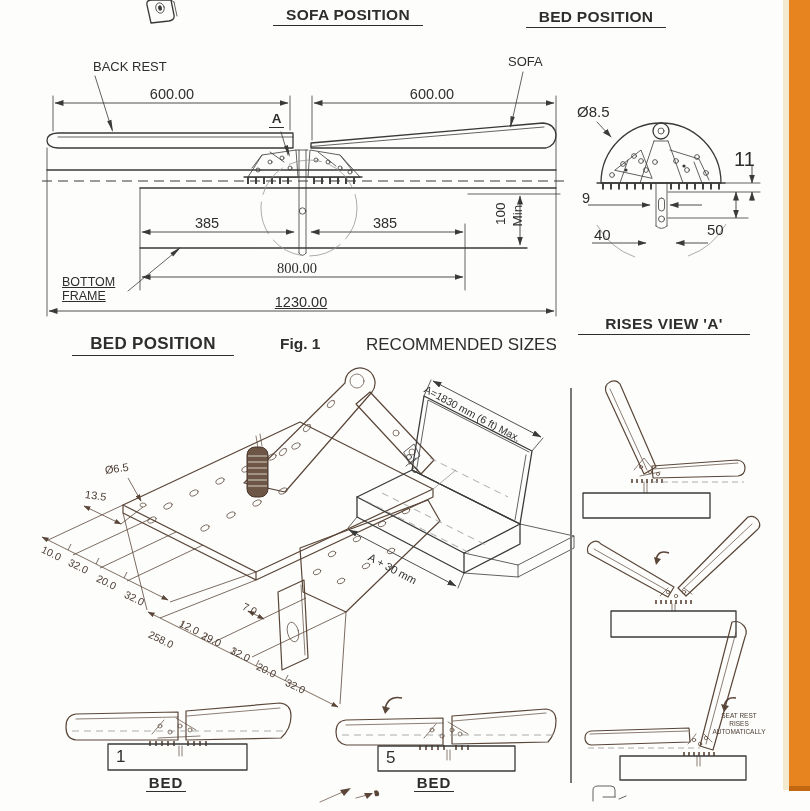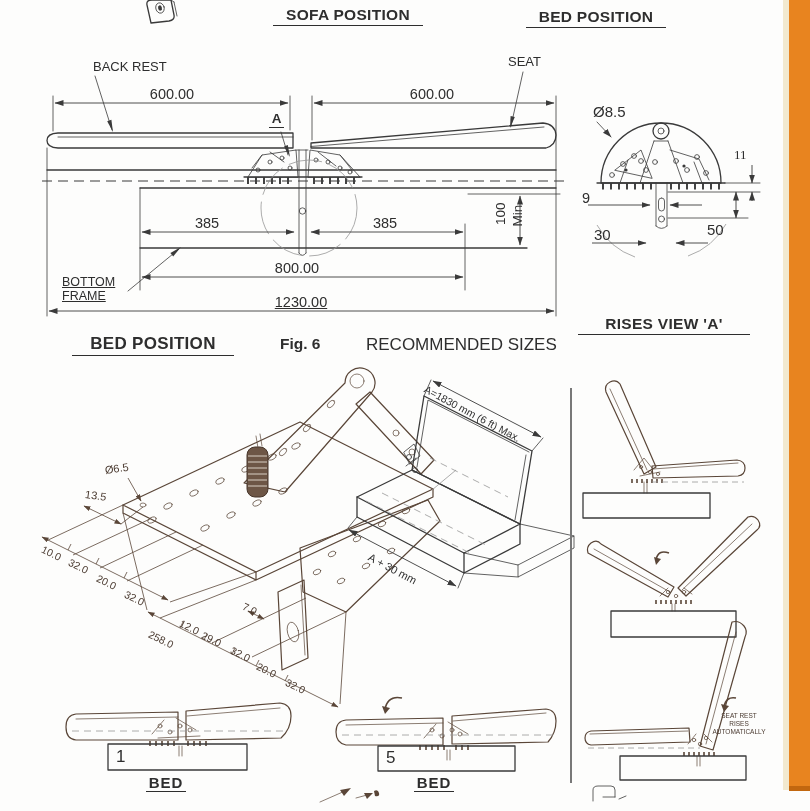--- a/index.html
+++ b/index.html
@@ -103,35 +103,35 @@
       <polygon class="fil" points="113,132 111.4,119.8 107.2,121.2"></polygon>
     <path class="s2" d="M523,72 L511,126"></path>
       <polygon class="fil" points="510,128 514.8,116.9 510.6,115.9"></polygon>
     <path class="s2" d="M128,291 L179,249"></path>
       <polygon class="fil" points="181,247 170.4,253 173.2,256.4"></polygon>
     <path class="s2" d="M281,132 L288,155"></path>
       <polygon class="fil" points="290,157 287.8,145 284,146.4"></polygon>
   </svg>
 
   <div class="lbl" style="left:59px;top:60px;font-size:13px;margin-left:34px;">BACK REST</div>
-  <div class="lbl" style="left:508px;top:55px;font-size:13px;">SEAT</div>
+  <div class="lbl" style="left:508px;top:55px;font-size:13px;">SOFA</div>
   <div class="lbl ctr" style="left:137px;top:86px;width:70px;font-size:14.5px;">600.00</div>
   <div class="lbl ctr" style="left:397px;top:86px;width:70px;font-size:14.5px;">600.00</div>
   <div class="lbl ctr underl" style="left:269px;top:111px;width:15px;font-size:13.5px;font-weight:bold;">A</div>
   <div class="lbl ctr" style="left:183px;top:215px;width:48px;font-size:14.5px;">385</div>
   <div class="lbl ctr" style="left:361px;top:215px;width:48px;font-size:14.5px;">385</div>
   <div class="lbl ctr rotc" style="left:481px;top:206px;width:40px;font-size:13.5px;transform:rotate(-90deg);">100</div>
   <div class="lbl ctr rotc" style="left:498px;top:206px;width:40px;font-size:13.5px;transform:rotate(-90deg);">Min.</div>
-  <div class="lbl ctr" style="left:262px;top:260px;width:70px;font-size:14.5px;">800.00</div>
+  <div class="lbl ctr" style="left:262px;top:260px;width:70px;font-size:14.5px;font-family:Liberation Serif, serif;">800.00</div>
   <div class="lbl ctr" style="left:260px;top:294px;width:82px;font-size:14.5px;text-decoration:underline;">1230.00</div>
   <div class="lbl" style="left:62px;top:275px;font-size:12.5px;text-decoration:underline;">BOTTOM
 FRAME</div>
 
   <div class="lbl title ctr" style="left:72px;top:334px;width:162px;font-size:17px;">BED POSITION</div>
-  <div class="lbl" style="left:280px;top:335px;font-size:15.5px;font-weight:bold;">Fig. 6</div>
+  <div class="lbl" style="left:280px;top:335px;font-size:15.5px;font-weight:bold;">Fig. 1</div>
   <div class="lbl" style="left:366px;top:335px;font-size:17px;">RECOMMENDED SIZES</div>
 
   <svg style="left:575px;top:96px" width="200" height="172" viewBox="575 96 200 172">
     <path class="s" d="M601,183 A60,60 0 0 1 721,183 Z"></path>
     <circle class="s" cx="661" cy="131" r="8"></circle>
       <circle class="s2" cx="661" cy="131" r="3"></circle>
     <path class="s2" d="M640,183 L654,141 M683,183 L668,141 M615,170 L641,150 L652,178 Z M670,150 L699,159 L709,180 M620,183 L628,160 M702,183 L694,162 M654,141 L668,141"></path>
     <circle class="s2" cx="612" cy="175" r="2.4"></circle>
       <circle class="s2" cx="623" cy="164" r="2.4"></circle>
     <circle class="s2" cx="634" cy="156" r="2.4"></circle>
@@ -155,24 +155,24 @@
     <line class="s2" x1="668" y1="218" x2="748" y2="218"></line>
     <line class="d" x1="588" y1="205" x2="650" y2="205" marker-end="url(#ah)"></line>
     <line class="d" x1="670" y1="205" x2="702" y2="205" marker-start="url(#ah)"></line>
     <line class="d" x1="592" y1="243" x2="646" y2="243" marker-end="url(#ah)"></line>
     <line class="d" x1="676" y1="243" x2="708" y2="243" marker-start="url(#ah)"></line>
     <line class="d" x1="752" y1="165" x2="752" y2="183" marker-end="url(#ah)"></line>
     <line class="d" x1="752" y1="201" x2="752" y2="192" marker-end="url(#ah)"></line>
     <line class="d" x1="736" y1="192" x2="736" y2="218" marker-start="url(#ah)" marker-end="url(#ah)"></line>
     <line class="s2" x1="597" y1="122" x2="611" y2="137" marker-end="url(#ah)"></line>
   </svg>
-  <div class="lbl" style="left:577px;top:103px;font-size:15px;margin-left:16px;">Ø8.5</div>
-  <div class="lbl" style="left:734px;top:148px;font-size:13px;font-family:Liberation Serif, serif;">11</div>
+  <div class="lbl" style="left:577px;top:103px;font-size:15px;">Ø8.5</div>
+  <div class="lbl" style="left:734px;top:148px;font-size:20px;">11</div>
   <div class="lbl" style="left:582px;top:190px;font-size:14.5px;">9</div>
-  <div class="lbl" style="left:594px;top:226px;font-size:15px;">30</div>
+  <div class="lbl" style="left:594px;top:226px;font-size:15px;">40</div>
   <div class="lbl" style="left:707px;top:221px;font-size:15px;">50</div>
   <div class="lbl title ctr" style="left:578px;top:315px;width:172px;font-size:15.5px;">RISES VIEW 'A'</div>
 
   <svg style="left:38px;top:338px" width="405" height="372" viewBox="38 338 405 372">
     <path class="br" d="M123,505 L300,422 L433,489 L256,572 Z"></path>
     <path class="br" d="M123,505 L123,513 L256,580 L256,572 M256,580 L433,497 L433,489"></path>
     <g class="br2">
       <ellipse cx="168" cy="506" rx="4.5" ry="2.6" transform="rotate(-24 168 506)"></ellipse>
       <ellipse cx="194" cy="493" rx="4.5" ry="2.6" transform="rotate(-24 194 493)"></ellipse>
       <ellipse cx="220" cy="481" rx="4.5" ry="2.6" transform="rotate(-24 220 481)"></ellipse>

